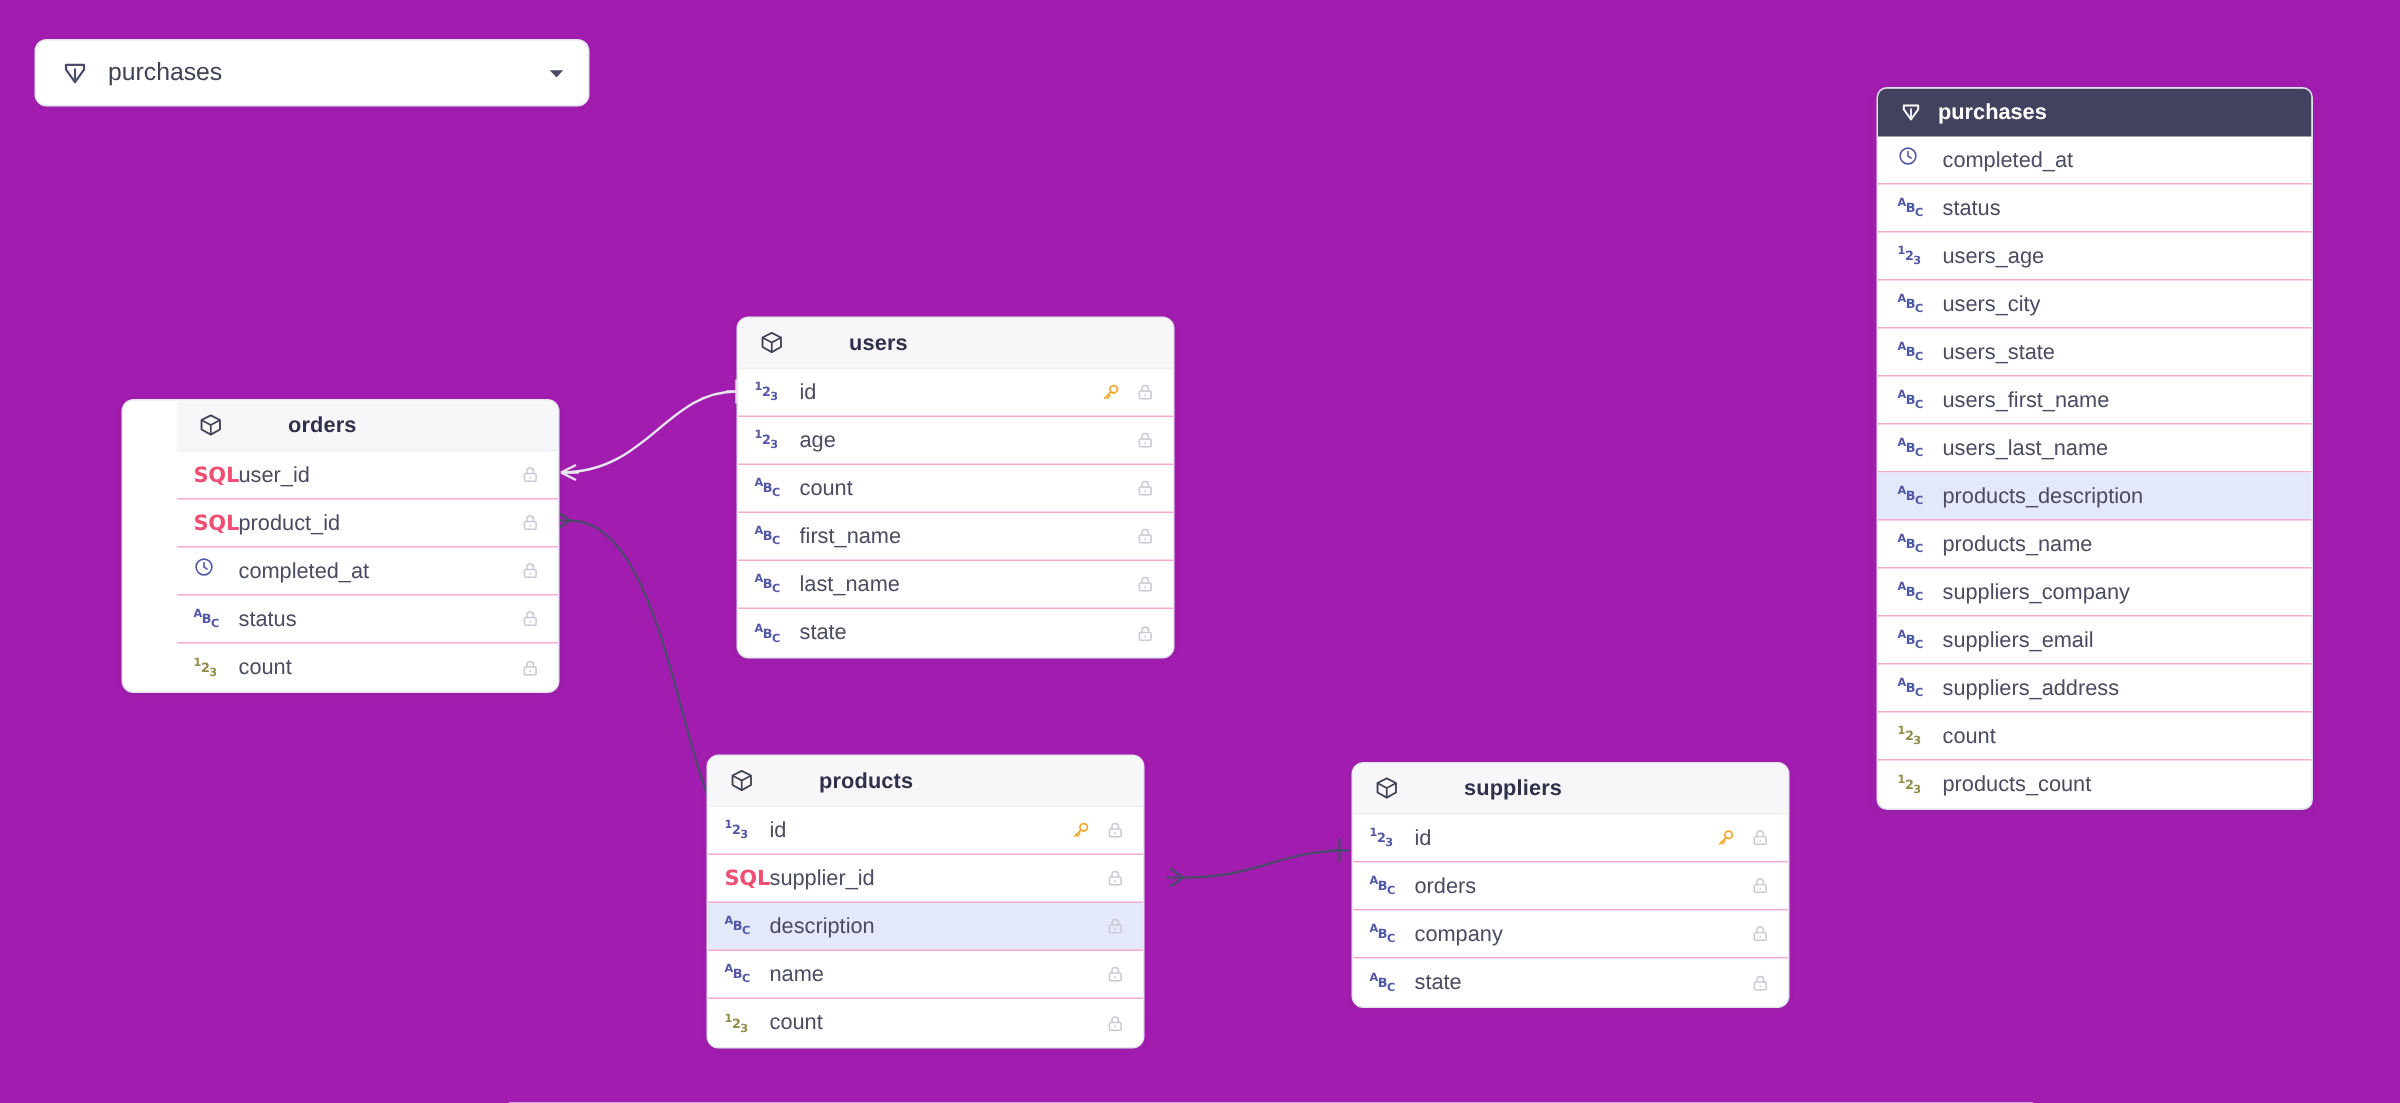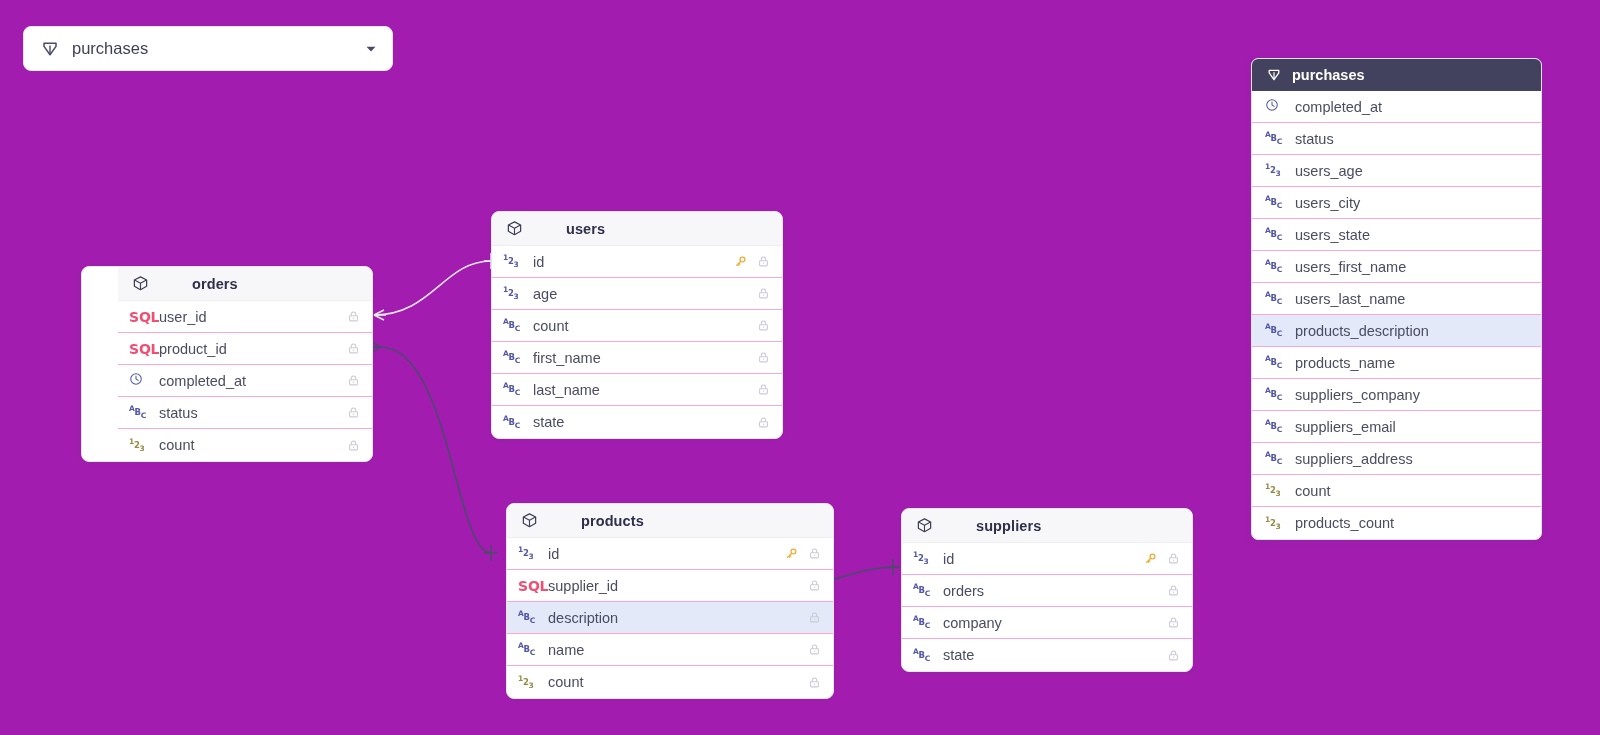--- a/index.html
+++ b/index.html
@@ -412,21 +412,21 @@
             <span class="b">
               <svg width="13" height="13" viewBox="0 0 16 16" fill="none">
                 <rect x="3.2" y="7" width="9.6" height="6.4" rx="1" stroke="#c9cad6" stroke-width="1.3"></rect>
                 <path d="M5.3 7 V5.2 a2.7 2.7 0 0 1 5.4 0 V7" stroke="#c9cad6" stroke-width="1.3"></path>
                 <path d="M8 9.4 v1.8" stroke="#c9cad6" stroke-width="1.1"></path>
               </svg>
             </span>
           </span>
         </div>
       </div>
-      <div class="table-card" style="left: 506px; top: 503px; width: 328px;">
+      <div class="table-card" style="left: 471px; top: 503px; width: 292px;">
         <div class="tc-header">
           <span class="tc-cube">
             <svg width="17" height="17" viewBox="0 0 18 18" fill="none">
               <path d="M9 2 L15.5 5.3 V12 L9 15.6 L2.5 12 V5.3 Z" stroke="#3f4154" stroke-width="1.3" stroke-linejoin="round"></path>
               <path d="M2.7 5.4 L9 8.8 L15.3 5.4 M9 8.8 V15.5" stroke="#3f4154" stroke-width="1.2" stroke-linejoin="round"></path>
             </svg>
           </span>
           <span class="tc-title">products</span>
         </div>
         <div class="field-row">

